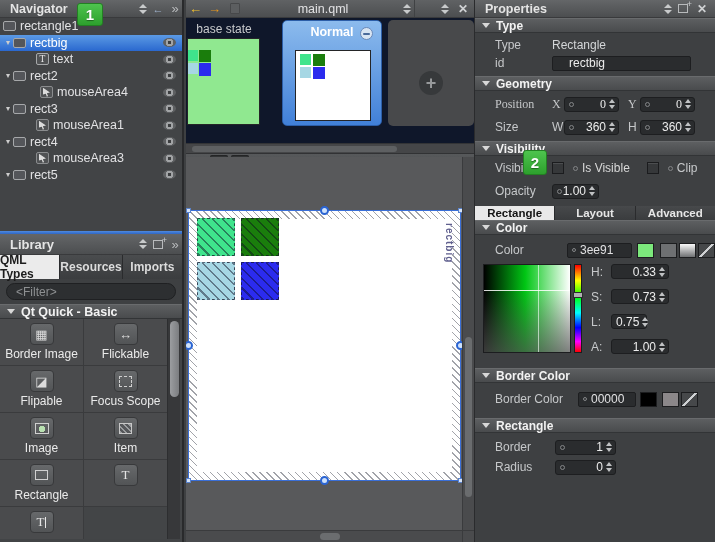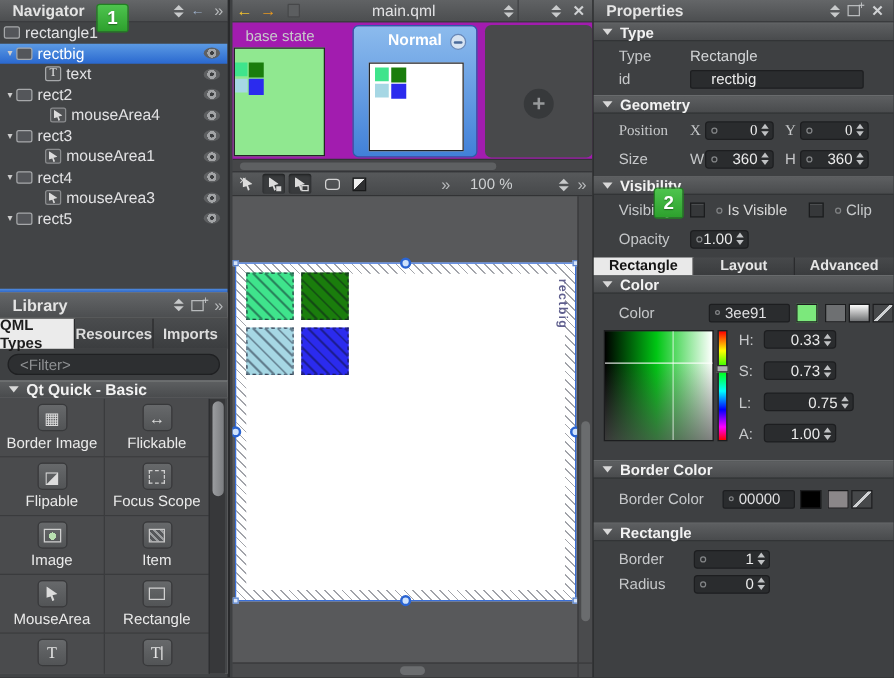--- a/index.html
+++ b/index.html
@@ -72,21 +72,21 @@
 #center { position:absolute; left:186px; top:0; width:288px; height:542px; }
 #ctoolbar { height:18px; display:flex; align-items:center; background:linear-gradient(#606264,#4c4e50); border-bottom:1px solid #393a3c; }
 .navarrow { font-size:13px; font-weight:bold; padding:0 3px; }
 .back { color:#f2c12e; }
 .fwd { color:#e8981f; }
 .docicon { width:10px; height:11px; background:#5c5e60; border:1px solid #47484a; border-radius:1px; margin:0 6px; }
 #filecombo { display:flex; align-items:center; width:168px; }
 #filename { flex:1; text-align:center; color:#e2e2e4; font-size:12.5px; }
 #combo2 { display:flex; align-items:center; flex:1; border-left:1px solid #404244; height:100%; }
 
-#states { height:110px; background:#a21caf; position:relative; border-bottom:1px solid #333436; }
+#states { height:126px; background:#0f172a; position:relative; border-bottom:1px solid #333436; }
 #basetile { position:absolute; left:0; top:0; width:76px; height:108px; }
 #baselabel { text-align:center; color:#c8cacc; font-size:12px; margin-top:4px; }
 #basethumb { position:absolute; left:1px; top:20px; width:73px; height:87px; border:1px solid #242527; overflow:hidden; }
 .mini { position:absolute; }
 #normaltile { position:absolute; left:96px; top:2px; width:100px; height:106px; background:linear-gradient(#8cbbed,#4180d8); border:1px solid #2c5ea8; border-radius:5px; }
 #normallabel { text-align:center; color:#fff; font-weight:bold; font-size:12.5px; margin-top:4px; }
 #minusbtn { position:absolute; right:8px; top:6px; width:13px; height:13px; border-radius:50%; background:#d8e4f2; border:1px solid #6888b8; }
 #minusbtn::after { content:""; position:absolute; left:2px; right:2px; top:5px; height:2px; background:#4a6a9a; border-radius:1px; }
 #normalthumb { position:absolute; left:12px; top:29px; width:76px; height:71px; background:#ffffff; border:1px solid #242527; overflow:hidden; }
 #plustile { position:absolute; left:202px; top:2px; width:86px; height:106px; background:#48494b; border-radius:5px; }
@@ -283,26 +283,20 @@
             <span class="clabel">Image</span>
           </div>
           <div class="cell">
             <span class="cico">
                 <span class="g-hatch"></span>
               </span>
             <span class="clabel">Item</span>
           </div>
           <div class="cell">
             <span class="cico">
-                <span class="ptr" style="width:9px;height:12px;"></span>
-              </span>
-            <span class="clabel">MouseArea</span>
-          </div>
-          <div class="cell">
-            <span class="cico">
                 <span class="g-box"></span>
               </span>
             <span class="clabel">Rectangle</span>
           </div>
           <div class="cell">
             <span class="cico">
                 <span class="tletter">T</span>
               </span>
           </div>
           <div class="cell">
@@ -570,21 +564,21 @@
           <span class="spin" style="width:58px;">
             <span class="sval">0.73</span>
             <span class="sarrows">
                 <i class="u"></i>
                 <i class="d"></i>
               </span>
           </span>
         </div>
         <div class="hslrow">
           <span class="hsllabel">L:</span>
-          <span class="spin" style="width:72px;">
+          <span class="spin" style="width:36px;">
             <span class="sval">0.75</span>
             <span class="sarrows">
                 <i class="u"></i>
                 <i class="d"></i>
               </span>
           </span>
         </div>
         <div class="hslrow">
           <span class="hsllabel">A:</span>
           <span class="spin" style="width:58px;">

